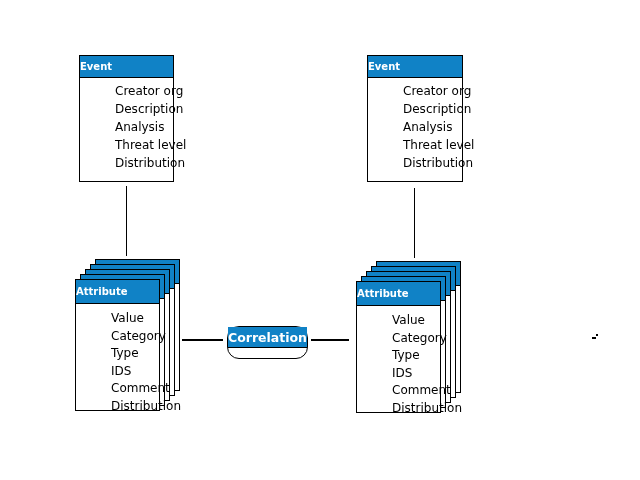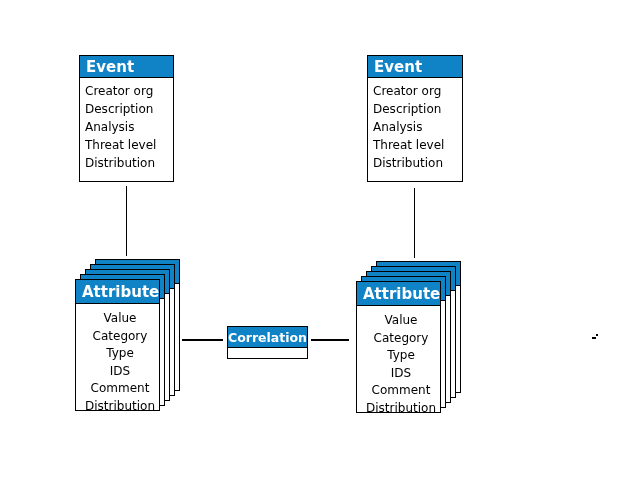--- a/index.html
+++ b/index.html
@@ -19,60 +19,60 @@
   .entity-card {
     position: absolute;
     background: #ffffff;
     border: 1.5px solid var(--border-black, #000000);
     box-sizing: border-box;
   }
   .card-header {
     background: var(--header-blue, #1082C6);
     color: var(--header-text, #ffffff);
     font-weight: bold;
-    font-size: 15px;
+    font-size: 10px;
     border-bottom: 1.5px solid var(--border-black, #000000);
     box-sizing: border-box;
     display: flex;
     align-items: center;
-    padding-left: 6px;
   }
   .card-header.centered {
     justify-content: center;
     padding-left: 0;
   }
   .card-body {
     box-sizing: border-box;
     padding: 4px 0 0 5px;
     font-size: 12px;
+    margin-left: 30px;
   }
   .field { white-space: nowrap; }
 
   
   #left-event  { left: 79px;  top: 55px; width: 95px; height: 127px; }
   #right-event { left: 367px; top: 55px; width: 96px; height: 127px; }
   #left-event  .card-header, #right-event .card-header { height: 22px; }
   #left-event  .field, #right-event .field { line-height: 18px; }
 
   
-  .stack { position: absolute; text-align: center; }
+  .stack { position: absolute; }
   #left-stack  { left: 75px;  top: 259px; width: 106px; height: 153px; }
   #right-stack { left: 356px; top: 261px; width: 106px; height: 153px; }
   .stack .entity-card { width: 85px; height: 132px; }
   .stack .g4    { left: 20px; top: 0; }
   .stack .g3    { left: 15px; top: 5px; }
   .stack .g2    { left: 10px; top: 10px; }
   .stack .g1    { left: 5px;  top: 15px; }
   .stack .front { left: 0;    top: 20px; }
   .stack .card-header { height: 24px; }
   .stack .card-body { padding-top: 6px; }
   .stack .field { line-height: 17.5px; }
 
   
-  #correlation { left: 227px; top: 326px; width: 81px; height: 33px; }
+  #correlation { left: 227px; top: 326px; width: 81px; height: 33px; border-radius: 12px; }
   #correlation .card-header { height: 21px; font-size: 12.5px; }
   #correlation .card-body { height: 10px; padding: 0; }
 
   
   .line { position: absolute; background: var(--border-black, #000000); }
   #line-left-vert  { left: 125.5px; top: 186px; width: 1.5px; height: 70px; }
   #line-right-vert { left: 413.5px; top: 188px; width: 1.5px; height: 70px; }
   #line-left-horiz  { left: 182px; top: 339px; width: 41px; height: 1.5px; }
   #line-right-horiz { left: 311px; top: 339px; width: 38px; height: 1.5px; }
 

